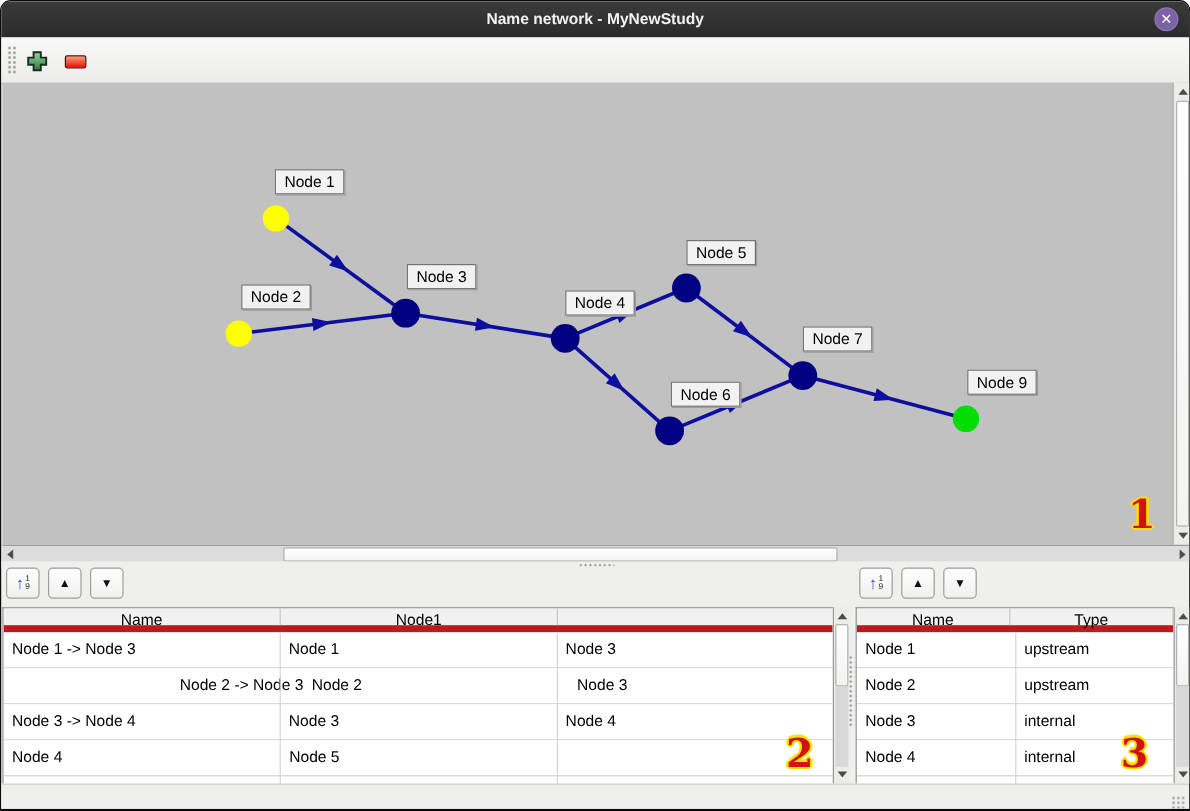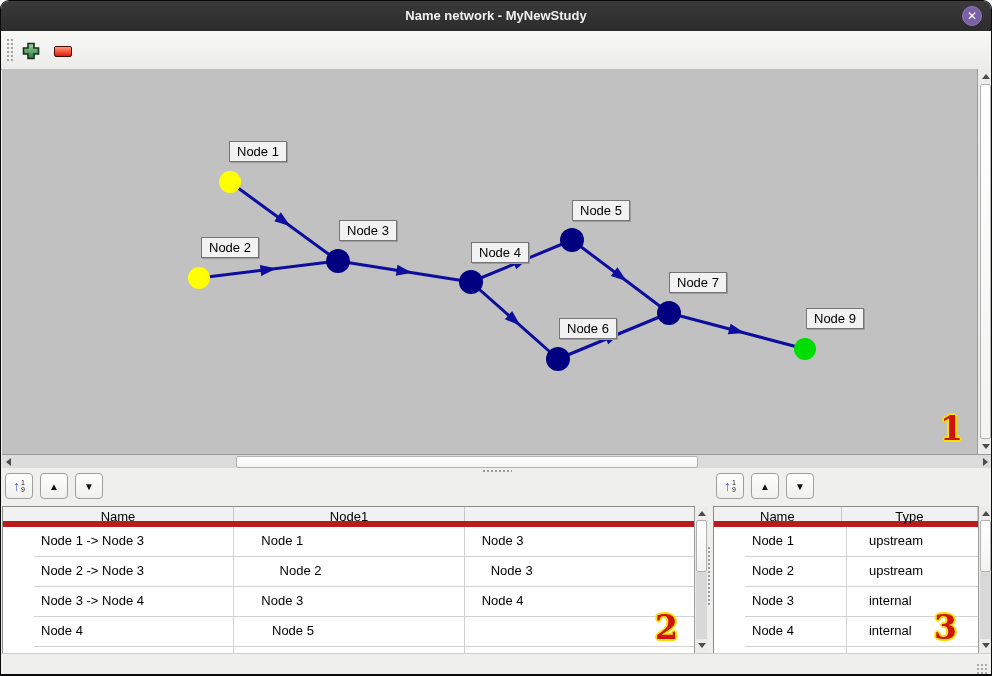--- a/index.html
+++ b/index.html
@@ -48,21 +48,21 @@
     background:linear-gradient(#fefefe,#f0f0ef);border:1px solid #9f9f9f;border-radius:4px;
     display:flex;align-items:center;justify-content:center;cursor:pointer;font-size:10px;color:#111;}
   .sort-wrap{display:flex;align-items:center;gap:1px;}
   .sort-arrow{color:#4553c0;font-weight:bold;font-size:14px;line-height:14px;}
   .sort-digits{display:flex;flex-direction:column;font-size:7px;line-height:7px;color:#222;}
   
   .dtable{position:absolute;top:505px;background:#ffffff;border-top:1px solid #8d8d8d;
     border-left:1px solid #8d8d8d;box-sizing:border-box;overflow:hidden;font-size:13px;color:#000;}
   .thead{display:flex;height:20px;background:#f1f1f1;border-bottom:6px solid #b91c1c;box-sizing:border-box;}
   .th{box-sizing:border-box;text-align:center;line-height:19px;border-right:1px solid #c7c7c7;}
-  .tbody{position:relative;padding-left:31px;}
+  .tbody{position:relative;}
   .tr{display:flex;height:30px;border-bottom:1px solid #d2d2d2;box-sizing:border-box;background:#fff;}
   .td{box-sizing:border-box;line-height:28px;padding-left:7px;overflow:hidden;white-space:nowrap;}
   .colline{position:absolute;top:0;bottom:0;width:1px;background:#d2d2d2;}
   
   .bottom-strip{position:absolute;left:0;top:652px;width:100%;height:24px;background:#efefee;border-top:1px solid #cfcfcf;}
   .resize-grip{position:absolute;right:3px;bottom:3px;width:12px;height:12px;
     background-image:radial-gradient(#ababab 1px,transparent 1.2px);background-size:4px 4px;}
   
   .annot{position:absolute;font-family:"DejaVu Serif",serif;font-weight:bold;font-size:33px;line-height:33px;color:#cf1310;
     text-shadow:-2px 0 #ffdf00,2px 0 #ffdf00,0 -2px #ffdf00,0 2px #ffdf00,
@@ -200,21 +200,21 @@
       </div>
     <div class="tbody" style="height:127px;">
       <div class="colline" style="left:230px;"></div>
       <div class="colline" style="left:461px;"></div>
     <div class="tr">
           <div class="td" style="width: 231px;">Node 1 -&gt; Node 3</div>
           <div class="td" style="width: 231px;">Node 1</div>
           <div class="td" style="width: 230px;">Node 3</div>
         </div>
         <div class="tr">
-          <div class="td" style="width: 261px;">Node 2 -&gt; Node 3</div>
+          <div class="td" style="width: 261px; text-align: right;">Node 2 -&gt; Node 3</div>
           <div class="td" style="width: 231px;">Node 2</div>
           <div class="td" style="width: 230px;">Node 3</div>
         </div>
         <div class="tr">
           <div class="td" style="width: 231px;">Node 3 -&gt; Node 4</div>
           <div class="td" style="width: 231px;">Node 3</div>
           <div class="td" style="width: 230px;">Node 4</div>
         </div>
         <div class="tr">
           <div class="td" style="width: 231px;">Node 4</div>

